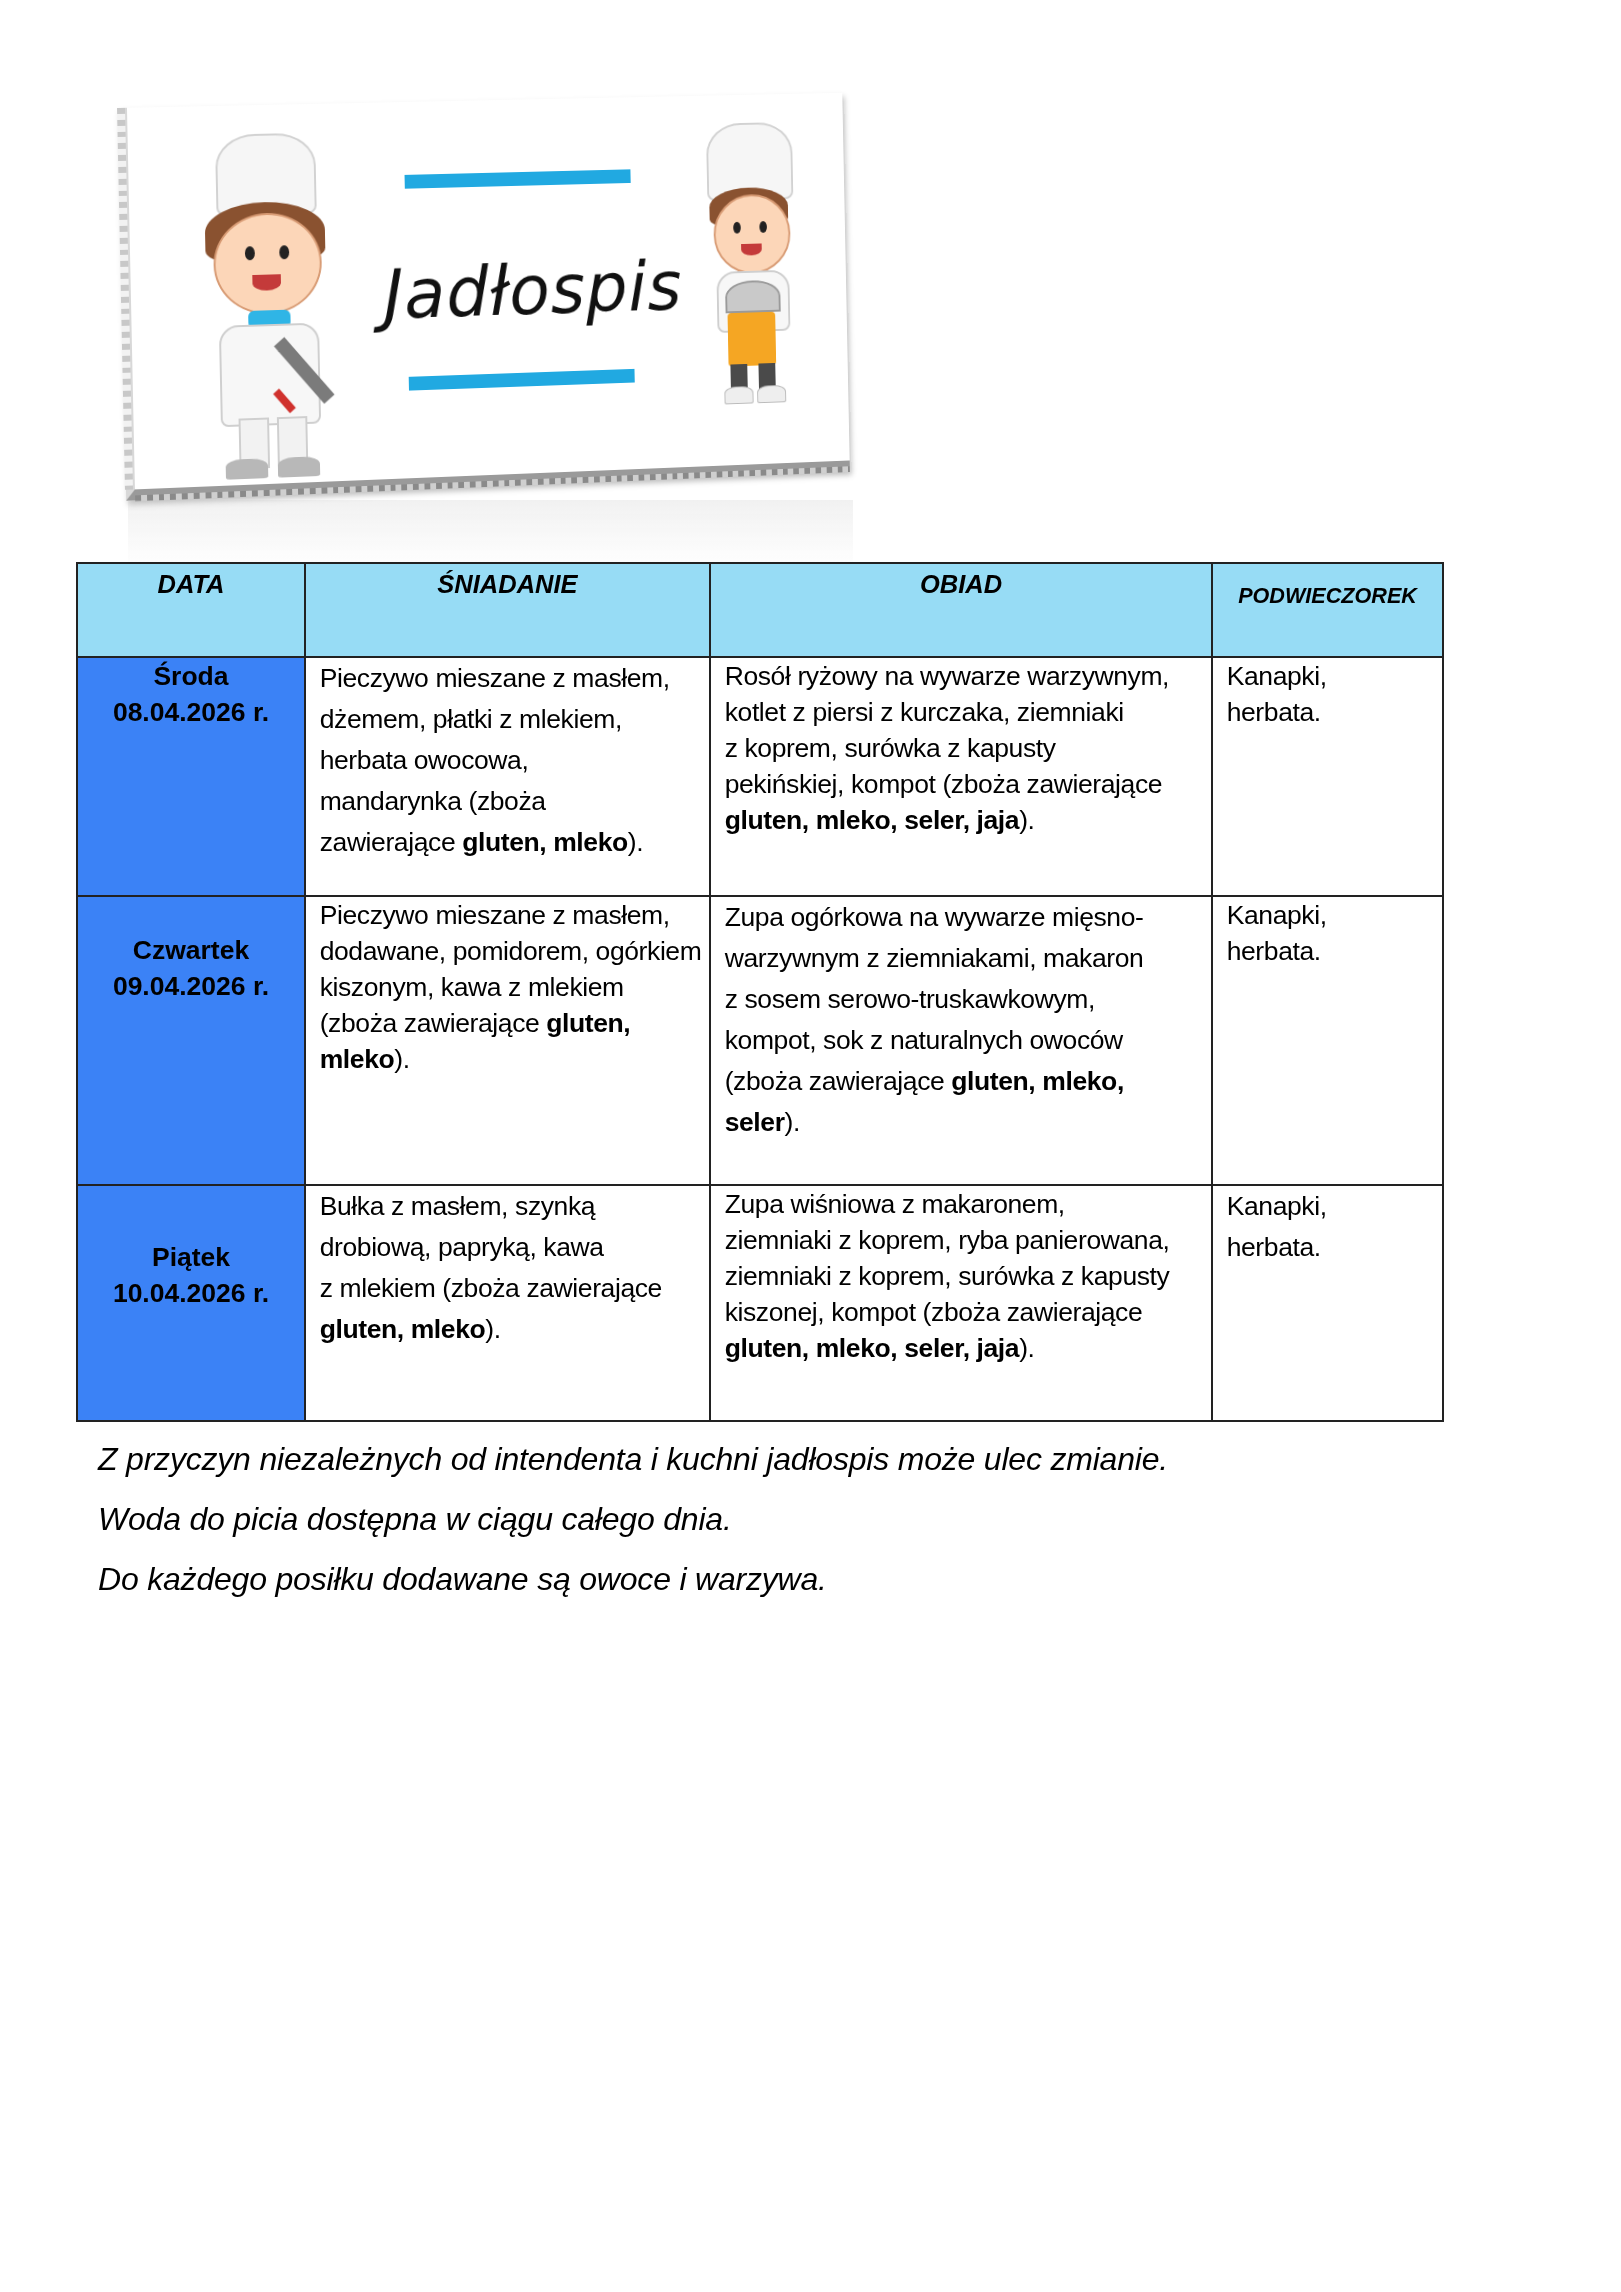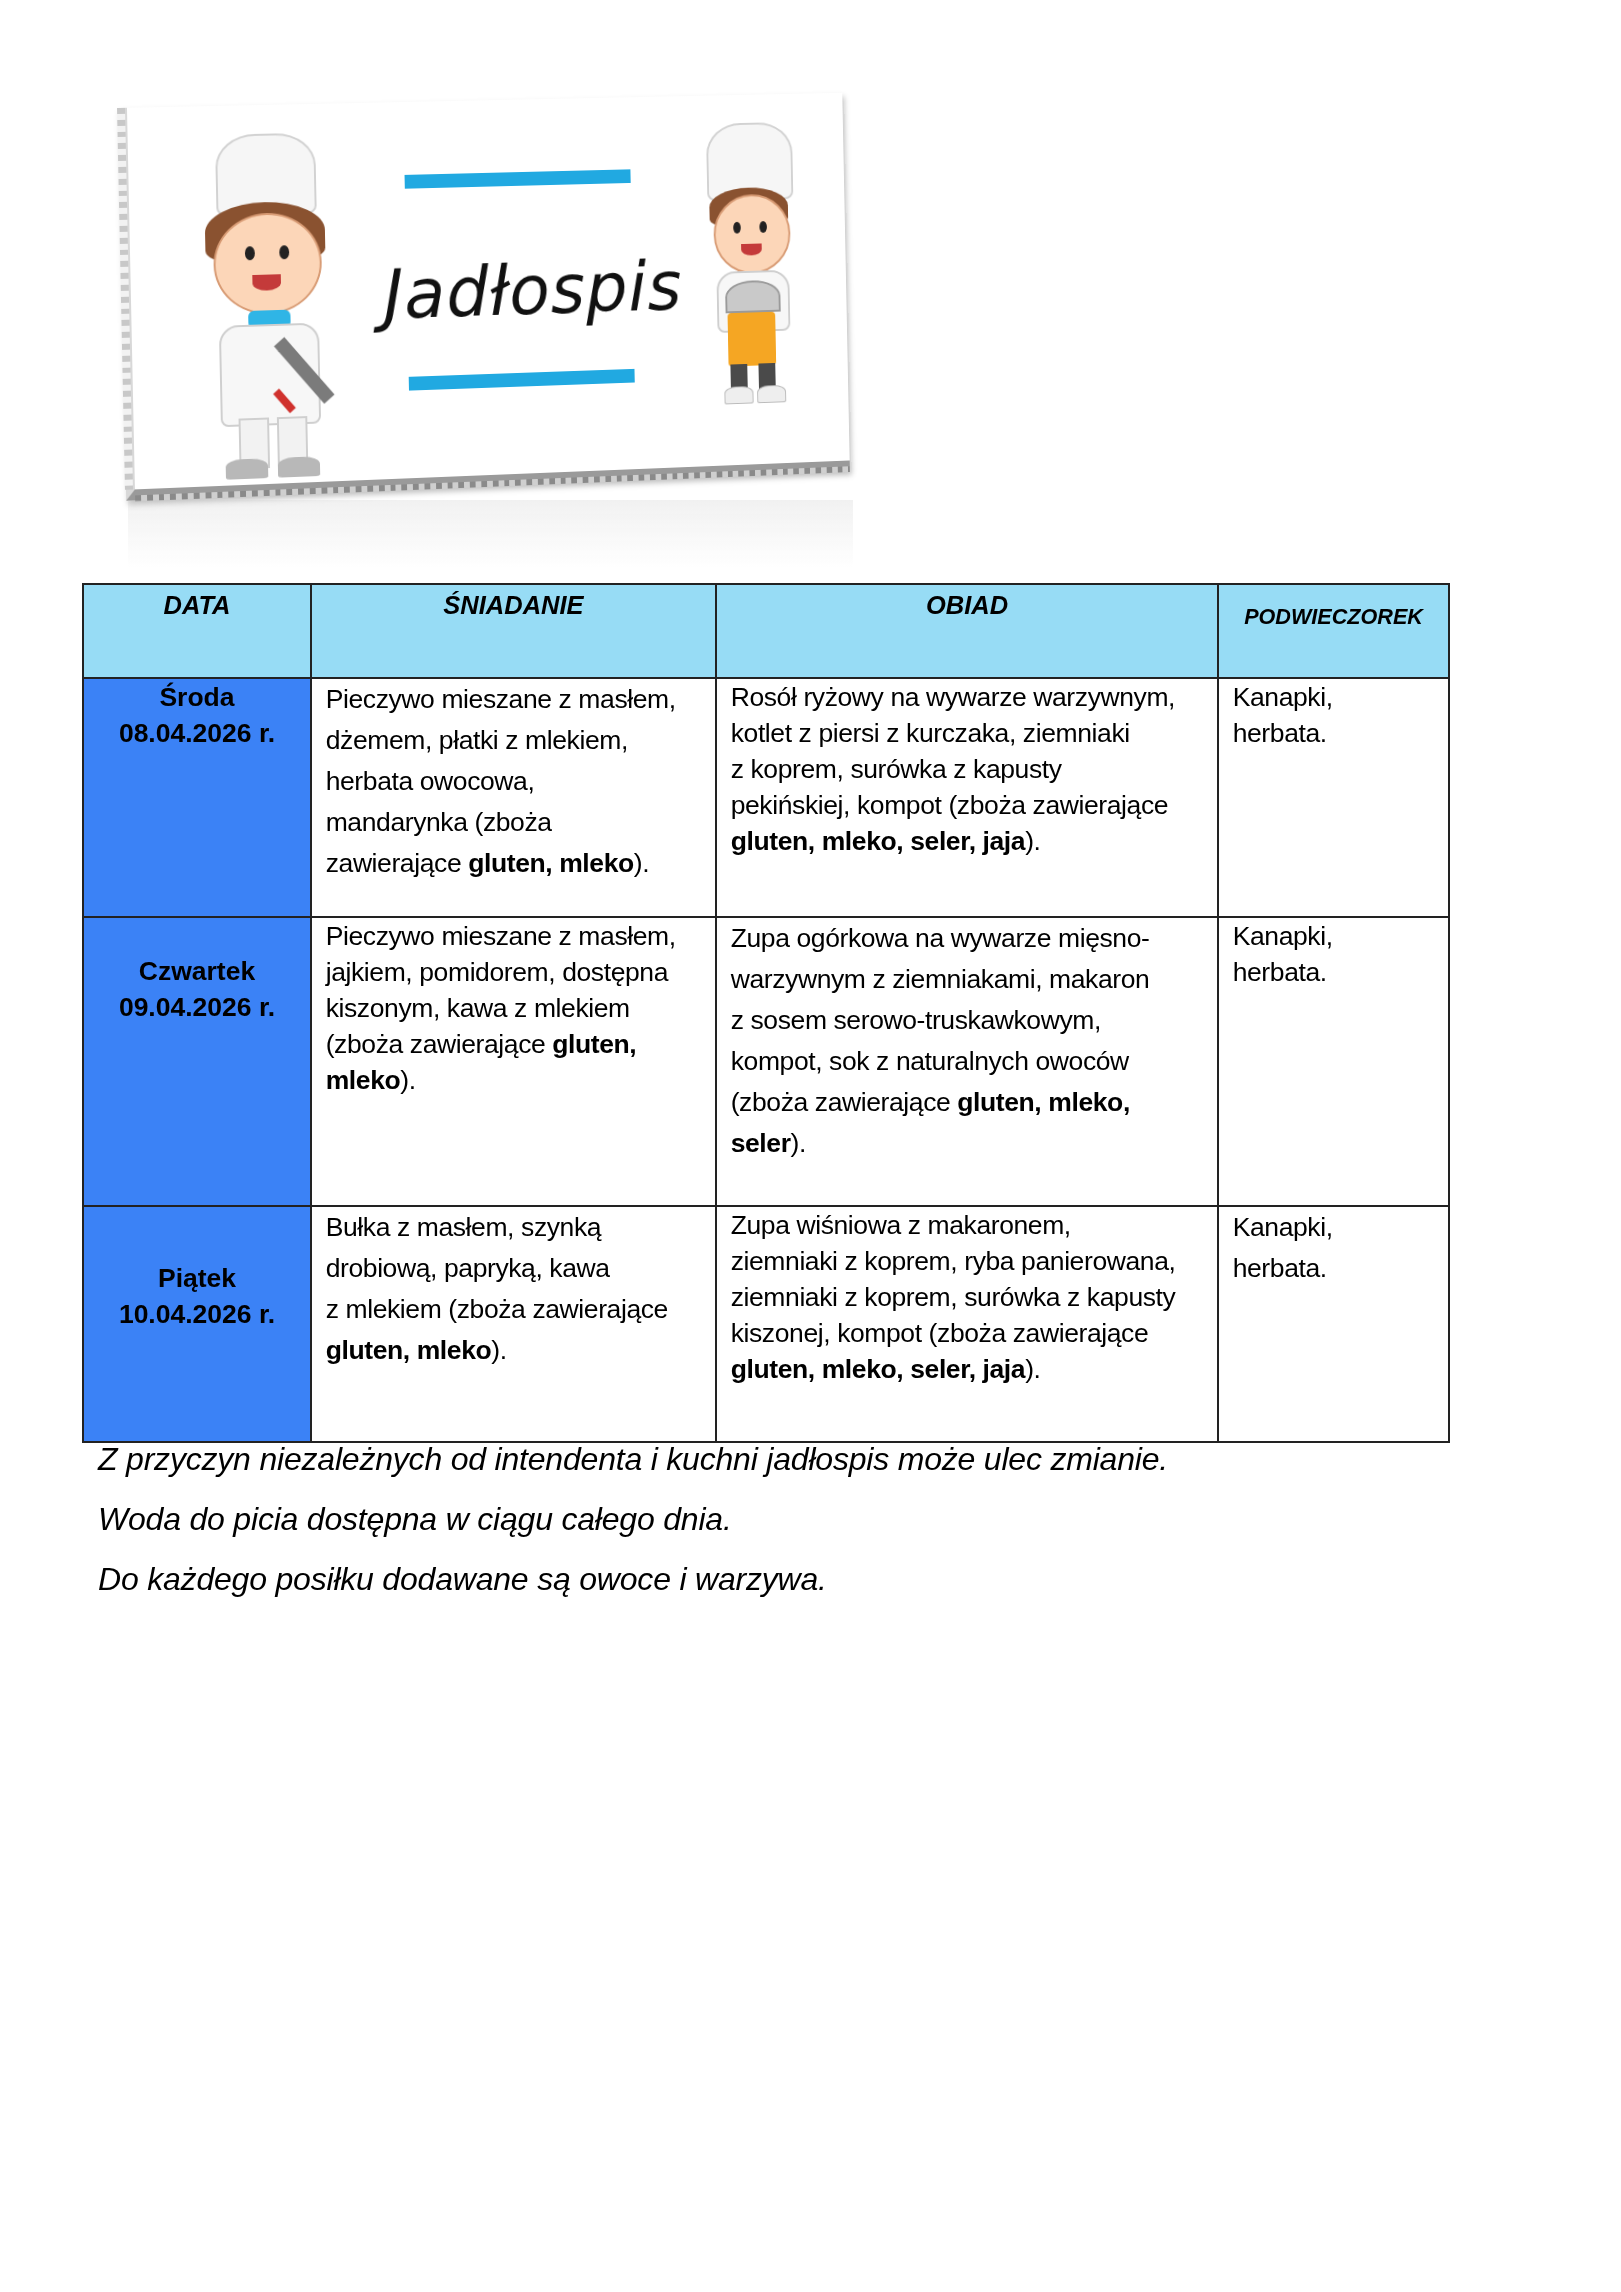--- a/index.html
+++ b/index.html
@@ -58,22 +58,22 @@
     .shoe { position: absolute; background: #b8b8b8; border-radius: 40% 40% 10% 10%; }
     .scarf { position: absolute; background: #2fb5e6; }
     .apron { position: absolute; background: #f5a623; border-radius: 3.9px; }
     .pants { position: absolute; background: #4a4a4a; }
     .cloche { position: absolute; background: #c9c9c9; border-radius: 50% 50% 0 0; border: 2px solid #9a9a9a; }
     .spatula { position: absolute; background: #7b7b7b; transform: rotate(-40deg); }
     .spatula-handle { position: absolute; background: #d0312d; transform: rotate(-40deg); }
 
     
     table.menu {
-      position: absolute; left: 82px; top: 562px;
-      width: 1366px; border-collapse: collapse; table-layout: fixed; margin-top: 21px;
+      position: absolute; left: 76px; top: 562px;
+      width: 1366px; border-collapse: collapse; table-layout: fixed;
     }
     table.menu td, table.menu th {
       border: 2px solid #222; vertical-align: top; padding: 0;
     }
     table.menu th {
       background: #97dcf5; height: 73px; font-style: italic; font-weight: bold;
       font-size: 25.5px; text-align: center; padding-top: 5.9px;
       font-family: "Liberation Sans", sans-serif;
     }
     table.menu th.small { font-size: 21.6px; padding-top: 19px; }
@@ -194,21 +194,21 @@
       </td>
     </tr>
 
     <tr class="row-2">
       <td class="date-cell" style="vertical-align: top; padding-top: 35px;">
         <span class="line">Czwartek</span>
         <span class="line">09.04.2026 r.</span>
       </td>
       <td class="text-cell tight">
         <span class="line">Pieczywo mieszane z masłem,</span>
-        <span class="line">jajkiem, pomidorem, dostępna</span>
+        <span class="line">dodawane, pomidorem, ogórkiem</span>
         <span class="line">kiszonym, kawa z mlekiem</span>
         <span class="line"><span>(zboża zawierające </span><b>gluten,</b></span>
         <span class="line"><b>mleko</b><span>).</span></span>
       </td>
       <td class="text-cell">
         <span class="line">Zupa ogórkowa na wywarze mięsno-</span>
         <span class="line">warzywnym z ziemniakami, makaron</span>
         <span class="line">z sosem serowo-truskawkowym,</span>
         <span class="line">kompot, sok z naturalnych owoców</span>
         <span class="line"><span>(zboża zawierające </span><b>gluten, mleko,</b></span>

